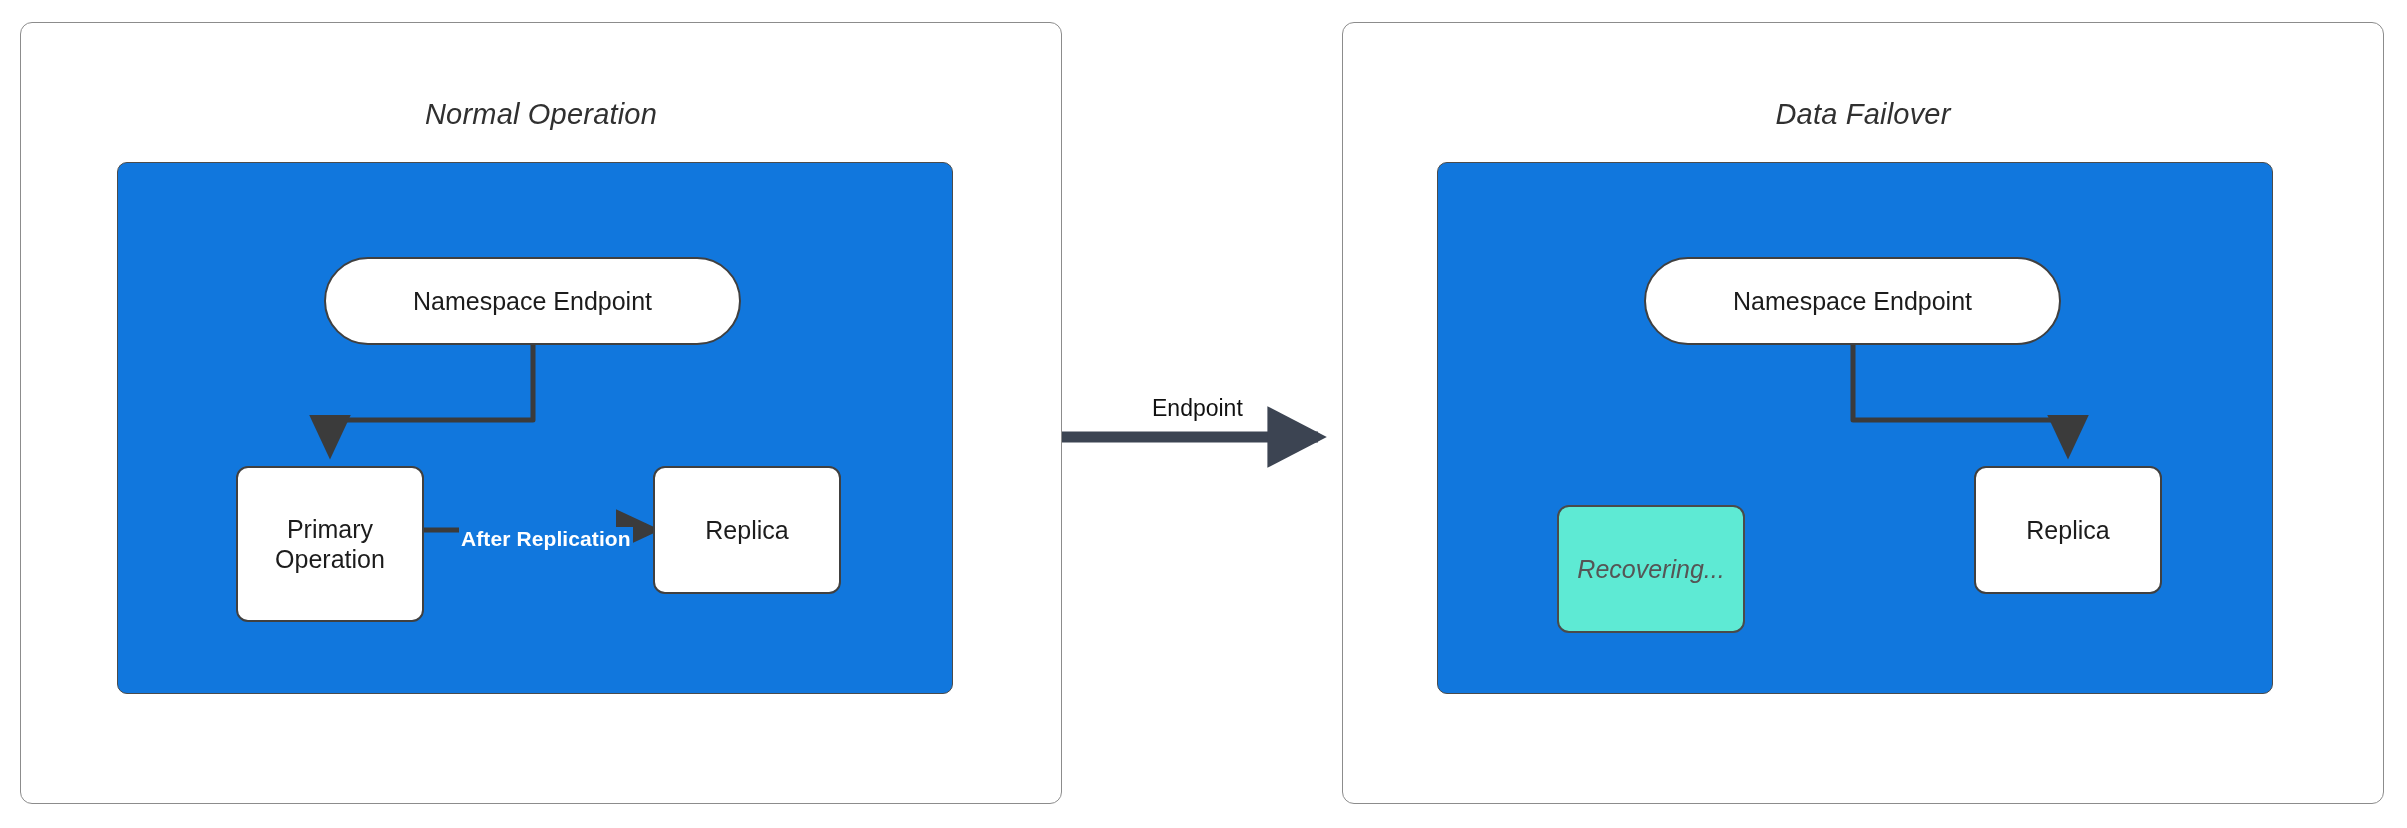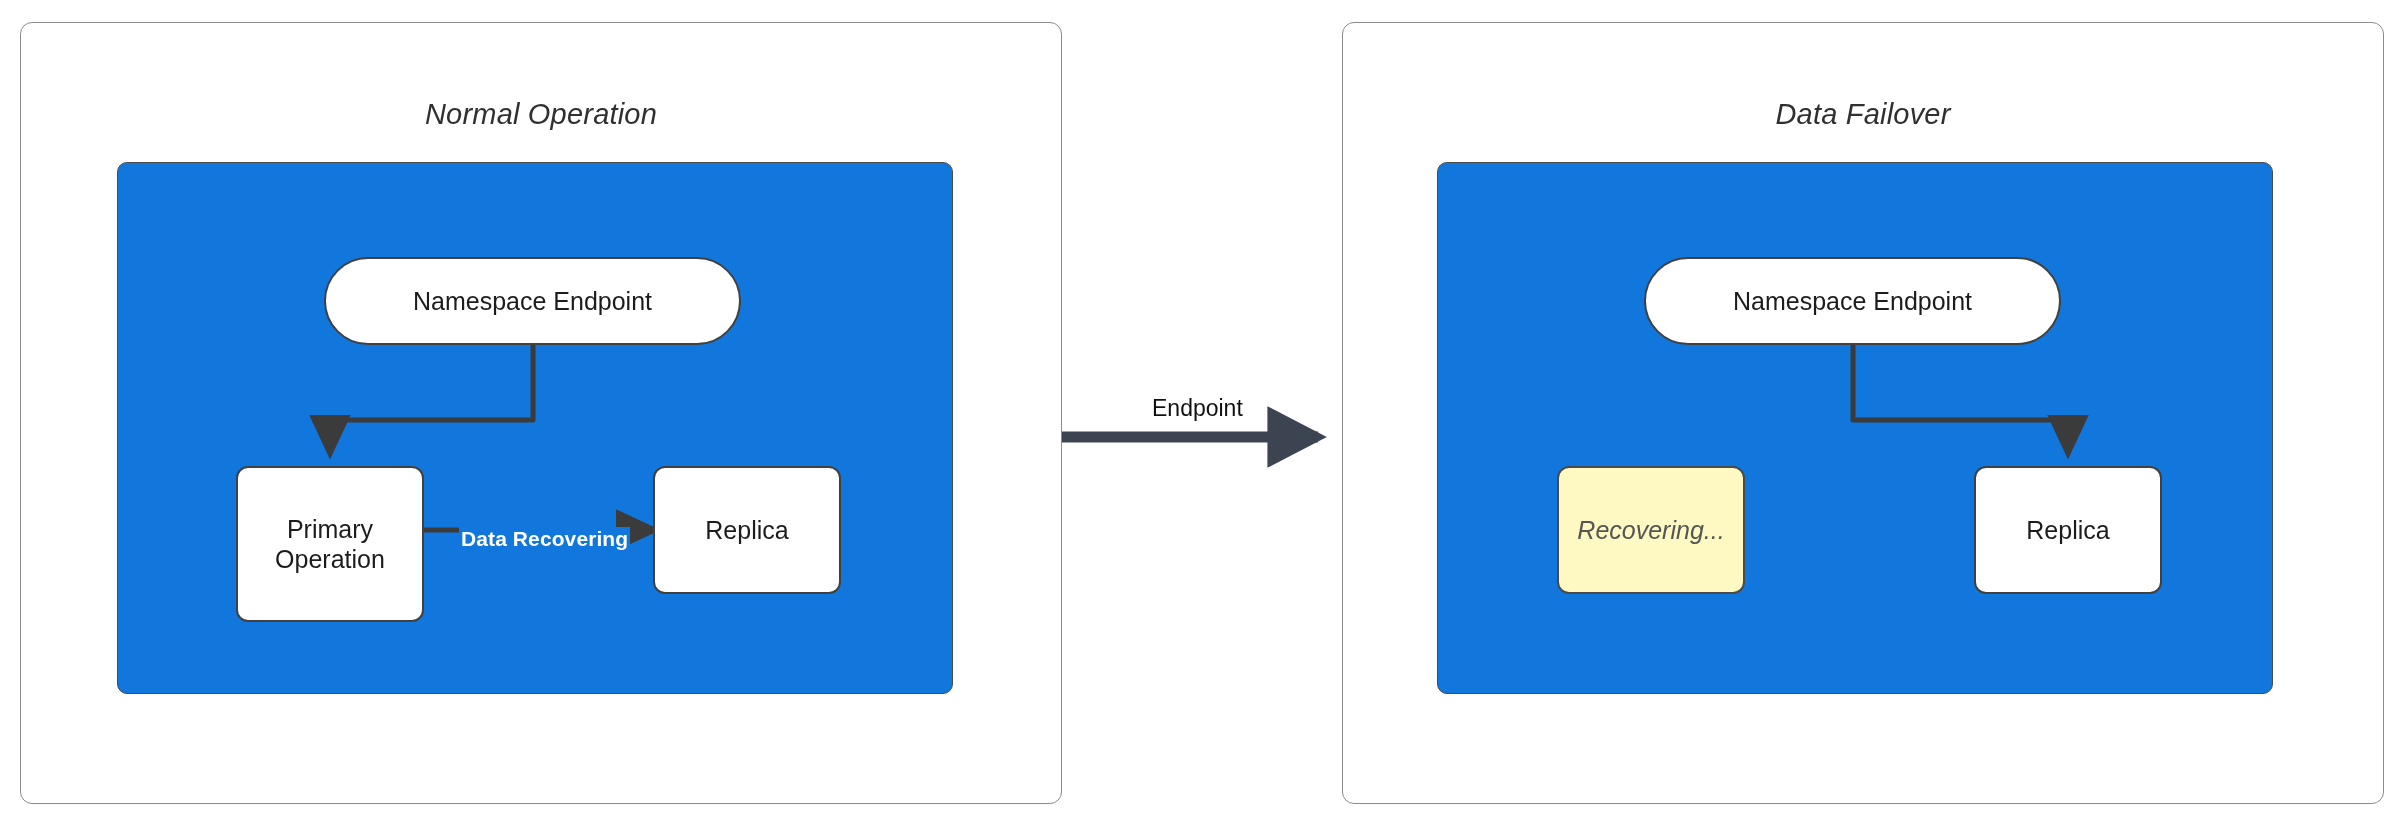--- a/index.html
+++ b/index.html
@@ -74,24 +74,25 @@
     border: 2px solid #404040;
     background: #ffffff;
     color: #1c1c1c;
     font-size: 25px;
     line-height: 1.22;
     z-index: 3;
   }
   .node.pill   { border-radius: 999px; }
   .node.boxy   { border-radius: 12px; }
   .node.muted  {
-    background: #fef9c3;
+    background: #5eead4;
     border-color: #4a4a4a;
     color: #555555;
     font-style: italic;
+    margin-top: 39px;
   }
 
   
   #node-endpoint-left  { left: 324px; top: 257px; width: 417px; height: 88px; }
   #node-primary        { left: 236px; top: 466px; width: 188px; height: 156px; }
   #node-replica-left   { left: 653px; top: 466px; width: 188px; height: 128px; }
 
   
   #node-endpoint-right { left: 1644px; top: 257px; width: 417px; height: 88px; }
   #node-recovering     { left: 1557px; top: 466px; width: 188px; height: 128px; }
@@ -138,21 +139,21 @@
 
   <div class="node boxy" id="node-primary">
     <span>
       <span>Primary</span><br>
       <span>Operation</span>
     </span>
   </div>
 
   <div class="node boxy" id="node-replica-left">Replica</div>
 
-  <div class="edge-label" id="label-data-replication">Data Recovering</div>
+  <div class="edge-label" id="label-data-replication">After Replication</div>
 
   <div class="panel" id="panel-right">
     <div class="panel-title">Data Failover</div>
   </div>
 
   <div class="cluster" id="cluster-right"></div>
 
   <div class="node pill" id="node-endpoint-right">Namespace Endpoint</div>
 
   <div class="node boxy muted" id="node-recovering">Recovering...</div>

